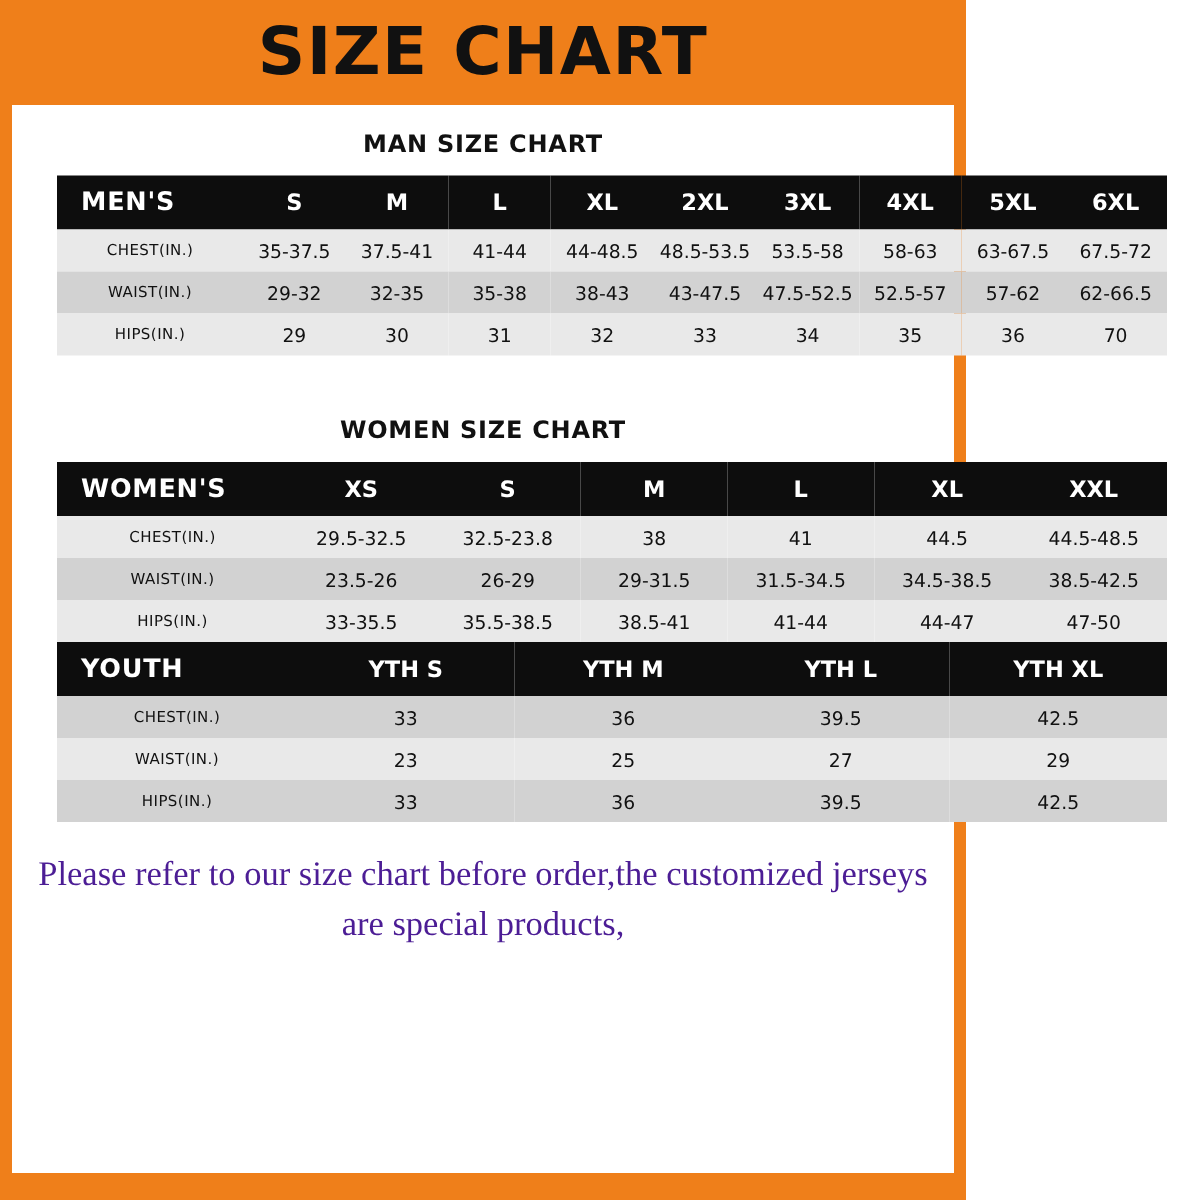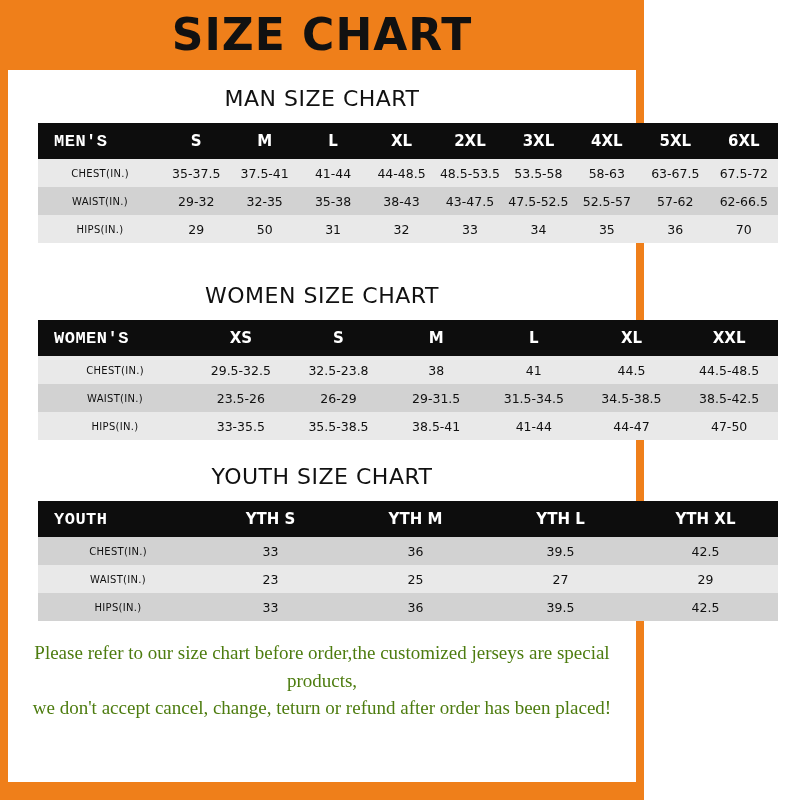--- a/index.html
+++ b/index.html
@@ -38,22 +38,22 @@
     color: #111111;
     line-height: 1;
     text-align: center;
   }
   .section {
     padding: 0 30px;
   }
   .section-title {
     text-align: center;
     font-family: "DejaVu Sans", sans-serif;
-    font-weight: normal;
-    font-size: 22px;
+    font-weight: bold;
+    font-size: 16px;
     color: #111111;
     letter-spacing: 0.5px;
   }
   .men-title { margin: 16px 0 12px; }
   .women-title { margin: 40px 0 12px; }
   .youth-title { margin: 24px 0 12px; }
 
   table.chart {
     width: 740px;
     margin: 0 auto;
@@ -74,42 +74,41 @@
     color: #ffffff;
     font-weight: bold;
     font-size: 15px;
     height: 36px;
   }
   table.chart thead th.corner {
     text-align: left;
     padding-left: 16px;
     font-size: 17px;
     letter-spacing: 0.5px;
-    font-family: Liberation Mono, monospace;
   }
   table.chart tbody tr.light td { background: #e9e9e9; }
   table.chart tbody tr.dark td { background: #d2d2d2; }
   table.chart tbody td.rowhead {
     font-size: 10px;
     letter-spacing: 0.3px;
     text-align: center;
   }
 
   
   .men col.c0 { width: 124px; }
   .women col.c0 { width: 154px; }
   .youth col.c0 { width: 160px; }
 
   .footer-note {
     margin: 18px 0 0;
     padding: 0 16px;
     text-align: center;
-    color: #4d7c0f;
+    color: #4c1d95;
     font-family: "Liberation Serif", serif;
-    font-size: 19px;
+    font-size: 23px;
     line-height: 1.45;
   }
   .footer-note .line { display: block; }
   .bottom-bar {
     position: absolute;
     left: -8px;
     right: -8px;
     bottom: 0;
     height: 18px;
     background: #ef7f1a;
@@ -174,21 +173,21 @@
           <td>38-43</td>
           <td>43-47.5</td>
           <td>47.5-52.5</td>
           <td>52.5-57</td>
           <td>57-62</td>
           <td>62-66.5</td>
         </tr>
         <tr class="light">
           <td class="rowhead">HIPS(IN.)</td>
           <td>29</td>
-          <td>50</td>
+          <td>30</td>
           <td>31</td>
           <td>32</td>
           <td>33</td>
           <td>34</td>
           <td>35</td>
           <td>36</td>
           <td>70</td>
         </tr>
       </tbody>
     </table>
@@ -243,21 +242,20 @@
           <td>38.5-41</td>
           <td>41-44</td>
           <td>44-47</td>
           <td>47-50</td>
         </tr>
       </tbody>
     </table>
   </div>
 
   <div class="section">
-    <div class="section-title youth-title">YOUTH SIZE CHART</div>
     <table class="chart youth">
       <colgroup>
         <col class="c0">
           <col>
           <col>
           <col>
           <col>
       </colgroup>
       <thead>
         <tr>
@@ -289,17 +287,16 @@
           <td>36</td>
           <td>39.5</td>
           <td>42.5</td>
         </tr>
       </tbody>
     </table>
   </div>
 
   <div class="footer-note">
     <span class="line">Please refer to our size chart before order,the customized jerseys are special products,</span>
-    <span class="line">we don't accept cancel, change, teturn or refund after order has been placed!</span>
   </div>
 
   <div class="bottom-bar"></div>
 </div>
 
 </body></html>

